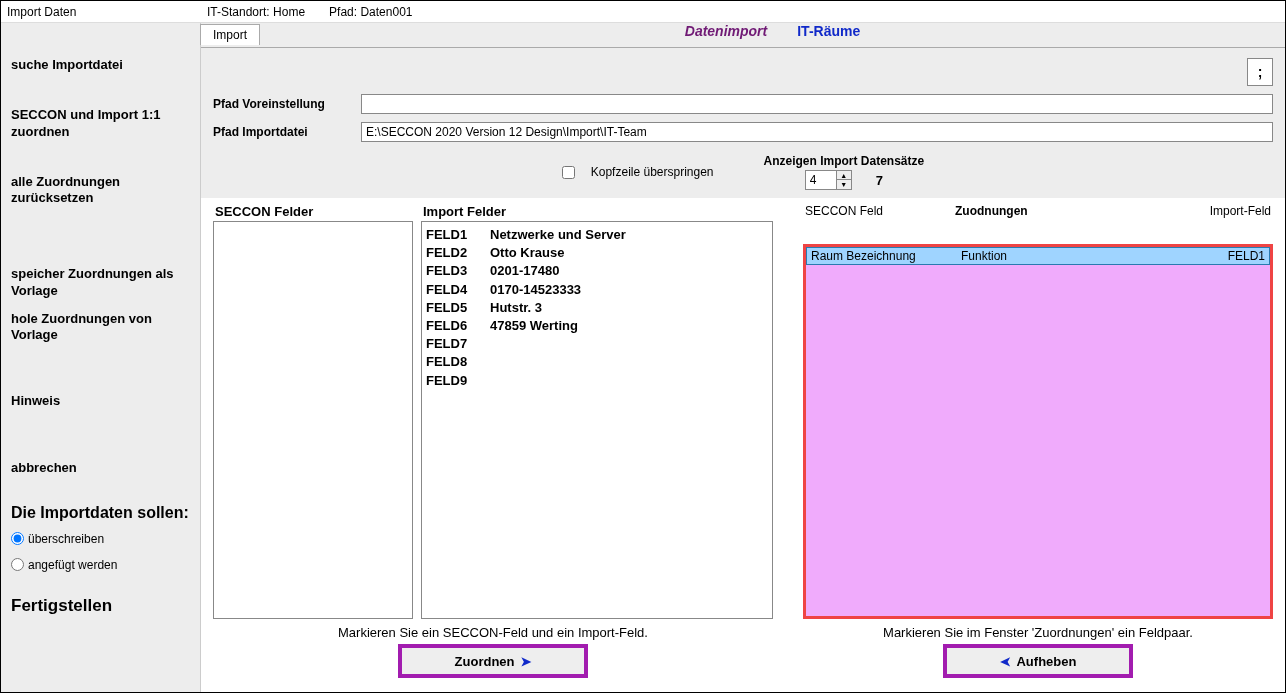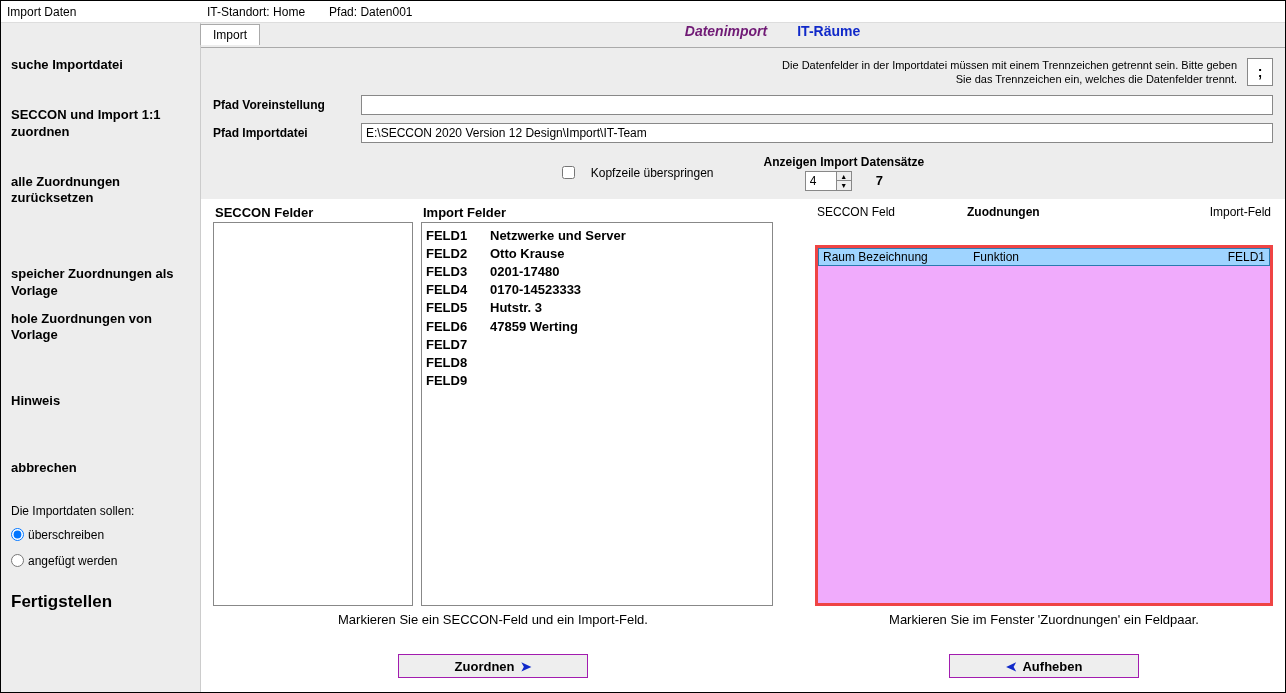--- a/index.html
+++ b/index.html
@@ -44,22 +44,22 @@
   }
   .sidebar-item {
     font-weight: bold;
     font-size: 13px;
     line-height: 1.25;
     cursor: pointer;
     padding: 2px 0;
   }
   .sidebar-spacer { height: 14px; }
   .sidebar-label-small {
-    font-size: 12px;
-    font-weight: normal;
+    font-size: 16px;
+    font-weight: bold;
     margin-top: 18px;
   }
   .radio-row { display: flex; align-items: center; gap: 4px; font-size: 12px; margin: 2px 0; }
   .radio-row input { margin: 0; cursor: pointer; }
   .radio-row label { cursor: pointer; }
   .sidebar-finish {
     font-weight: bold;
     font-size: 17px;
     margin-top: 14px;
     cursor: pointer;
@@ -168,21 +168,21 @@
   .spinner-wrap { display: flex; align-items: center; gap: 24px; }
   .spinner { display: flex; border: 1px solid #888; background: #fff; height: 20px; }
   .spinner input { width: 30px; border: none; font-size: 12px; padding: 0 4px; outline: none; }
   .spinner .arrows { display: flex; flex-direction: column; border-left: 1px solid #888; }
   .spinner .arrow { width: 14px; height: 9px; font-size: 7px; line-height: 9px; text-align: center; cursor: pointer; background: #eee; }
   .spinner .arrow:first-child { border-bottom: 1px solid #888; }
   .rec-count { font-weight: bold; font-size: 13px; }
   .lists-area {
     flex: 1;
     display: flex;
-    gap: 12px;
+    gap: 0;
     padding: 6px 12px 8px 12px;
     min-height: 0;
   }
   .col-left { width: 560px; display: flex; flex-direction: column; }
   .two-lists { flex: 1; display: flex; gap: 8px; min-height: 0; }
   .listbox-wrap { display: flex; flex-direction: column; flex: 1; min-height: 0; }
   .listbox-wrap.seccon { flex: 0 0 200px; }
   .listbox-title { font-weight: bold; font-size: 13px; margin-bottom: 2px; padding-left: 2px; }
   .listbox {
     flex: 1;
@@ -192,31 +192,30 @@
     font-size: 13px;
     padding: 4px;
   }
   .feld-row { display: flex; gap: 8px; line-height: 1.4; cursor: pointer; }
   .feld-row .fid { width: 56px; font-weight: bold; }
   .feld-row .fval { font-weight: bold; }
   .under-hint { text-align: center; font-size: 13px; padding: 6px 0 4px 0; }
   .action-btn-wrap { display: flex; justify-content: center; padding-bottom: 6px; }
   .action-btn {
     width: 190px;
-    height: 24px;
+    height: 34px;
     display: flex;
     align-items: center;
     justify-content: center;
     gap: 6px;
-    border: 1px solid #a21caf;
+    border: 4px solid #a21caf;
     background: #eee;
     font-weight: bold;
     font-size: 13px;
     cursor: pointer;
-    margin-top: 23px;
   }
   .action-btn .arrow-right, .action-btn .arrow-left { font-size: 13px; color: #1029c9; }
   .col-right { flex: 1; display: flex; flex-direction: column; margin-left: 30px; min-width: 0; }
   .zu-header { display: flex; font-size: 12px; padding: 0 2px 2px 2px; }
   .zu-header .h1 { width: 150px; }
   .zu-header .h2 { flex: 1; font-weight: bold; text-align: left; padding-left: 0; }
   .zu-header .h3 { width: 110px; text-align: right; }
   .zu-list {
     flex: 1;
     border: 3px solid #ef4444;
@@ -287,21 +286,20 @@
         <div class="breadcrumb-line">
           <span class="bc-active">Datenimport</span>
           <span class="bc-link">IT-Räume</span>
         </div>
       </div>
 
       <div class="panel">
 
         <div class="top-config">
           <div class="hint-row">
-            <div class="hint-text">Die Datenfelder in der Importdatei müssen mit einem Trennzeichen getrennt sein. Bitte geben Sie das Trennzeichen ein, welches die Datenfelder trennt.</div>
             <div class="delim-box">;</div>
           </div>
           <div class="path-row">
             <div class="lbl">Pfad Voreinstellung</div>
             <input type="text" value="" style="">
           </div>
           <div class="path-row">
             <div class="lbl">Pfad Importdatei</div>
             <input type="text" value="E:\SECCON 2020 Version 12 Design\Import\IT-Team" style="">
           </div>

